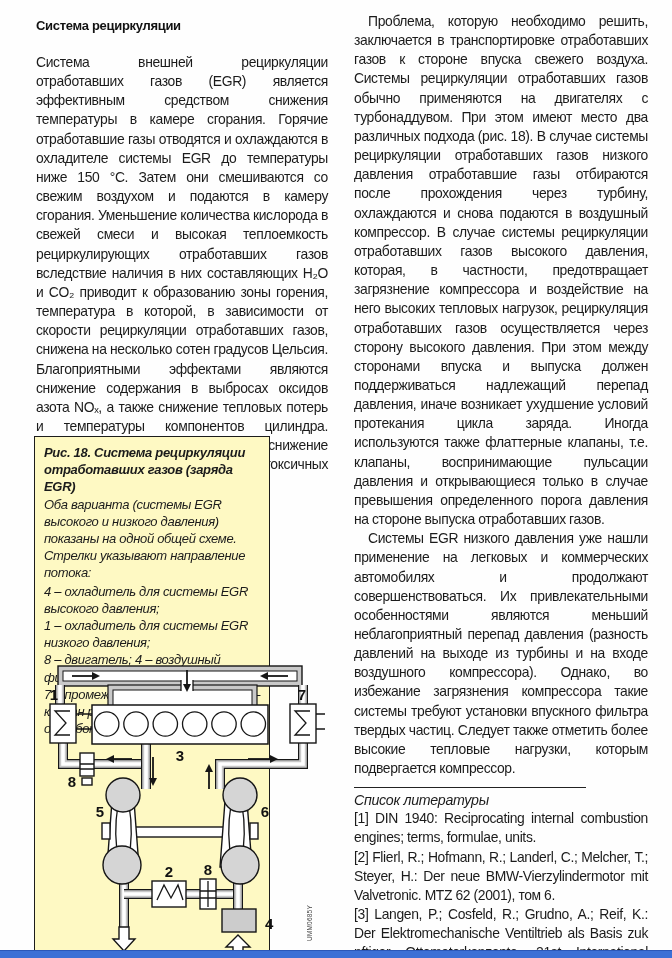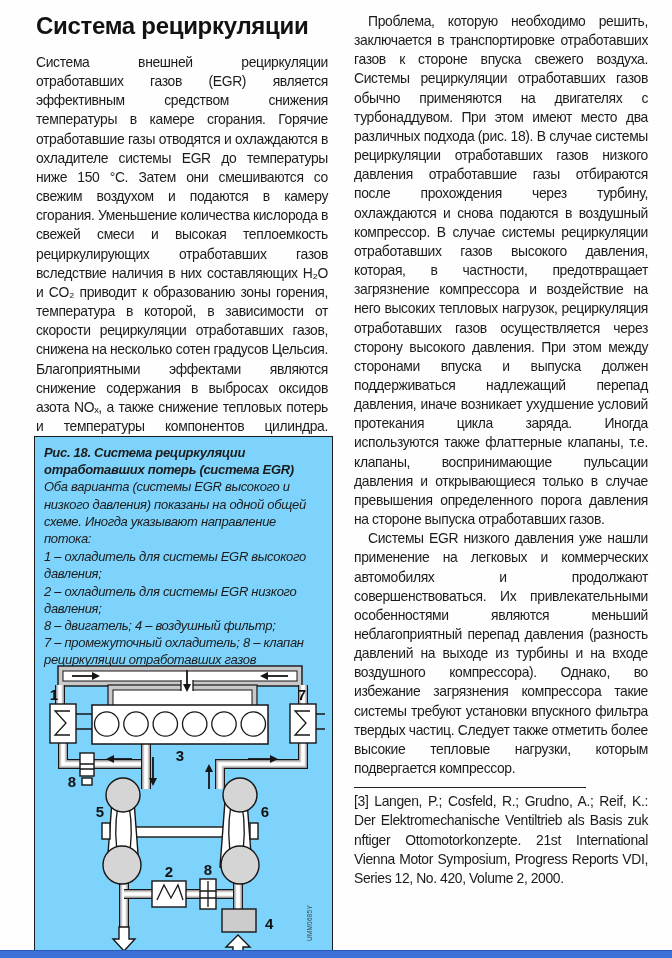--- a/index.html
+++ b/index.html
@@ -2,29 +2,29 @@
 <html><head>
 <meta charset="utf-8">
 <style>
   html,body{margin:0;padding:0;}
   body{width:672px;height:958px;background:#ffffff;overflow:hidden;position:relative;
        font-family:"Liberation Sans","DejaVu Sans",sans-serif;color:#1b1b1b;}
   .page{position:absolute;inset:0;background:#fefefe;}
   .col{position:absolute;top:12px;}
   .col-left{left:36px;width:292px;z-index:1;}
   .col-right{left:354px;width:294px;}
-  h1.title{margin:2px 0 16px 0;font-size:24px;line-height:23px;font-weight:bold;letter-spacing:-0.3px;color:#121212;}
+  h1.title{margin:2px 0 16px 0;font-size:13px;line-height:23px;font-weight:bold;letter-spacing:-0.3px;color:#121212;}
   h1.title span{display:block;}
   .body{margin:0;font-size:13.9px;line-height:19.15px;text-align:justify;letter-spacing:-0.35px;word-spacing:-0.2px;}
   .indent{text-indent:14px;}
   .refs{margin-top:9px;}
   .refs-rule{border-top:1.6px solid #222;width:79%;margin-bottom:4px;}
   .refs-heading{font-style:italic;font-size:14.2px;letter-spacing:-0.3px;margin-bottom:1px;}
-  .figure-box{position:absolute;left:34px;top:436px;width:299px;bottom:7px;margin:0;
-              border:1.6px solid #1c1c1c;border-bottom:none;background:#7dd3fc;z-index:2;box-sizing:border-box;}
+  .figure-box{position:absolute;left:34px;top:436px;width:236px;bottom:7px;margin:0;
+              border:1.6px solid #1c1c1c;border-bottom:none;background:#fef9c3;z-index:2;box-sizing:border-box;}
   figcaption{padding:7px 8px 0 9px;font-style:italic;font-size:13px;line-height:17.2px;letter-spacing:-0.3px;}
   .cap-title{font-weight:bold;}
   .cap-note{margin-bottom:1px;}
   .diagram{position:absolute;left:-1px;bottom:0;}
   .footer-bar{position:absolute;left:0;right:0;bottom:0;height:7px;background:#3b70d6;border-top:1.6px solid #2a57b8;z-index:5;}
   
   .pk{stroke:#161616;stroke-width:10;fill:none;}
   .pg{stroke:#c9c9c9;stroke-width:7.6;fill:none;}
   .pw{stroke:#ffffff;stroke-width:3.6;fill:none;}
   .ln{stroke:#161616;stroke-width:1.3;fill:none;}
@@ -46,32 +46,35 @@
       <span>Система рециркуляции</span>
     </h1>
     <p class="body">Система внешней рециркуляции отработавших газов (EGR) является эффективным средством снижения температуры в камере сгорания. Горячие отработавшие газы отводятся и охлаждаются в охладителе системы EGR до температуры ниже 150 °C. Затем они смешиваются со свежим воздухом и подаются в камеру сгорания. Уменьшение количества кислорода в свежей смеси и высокая теплоемкость рециркулирующих отработавших газов вследствие наличия в них составляющих H₂O и CO₂ приводит к образованию зоны горения, температура в которой, в зависимости от скорости рециркуляции отработавших газов, снижена на несколько сотен градусов Цельсия. Благоприятными эффектами являются снижение содержания в выбросах оксидов азота NOₓ, а также снижение тепловых потерь и температуры компонентов цилиндра. Основной целью является снижение содержания в отработавших газах токсичных продуктов.</p>
   </section>
 
   <section class="col col-right">
     <p class="body indent">Проблема, которую необходимо решить, заключается в транспортировке отработавших газов к стороне впуска свежего воздуха. Системы рециркуляции отработавших газов обычно применяются на двигателях с турбонаддувом. При этом имеют место два различных подхода (рис. 18). В случае системы рециркуляции отработавших газов низкого давления отработавшие газы отбираются после прохождения через турбину, охлаждаются и снова подаются в воздушный компрессор. В случае системы рециркуляции отработавших газов высокого давления, которая, в частности, предотвращает загрязнение компрессора и воздействие на него высоких тепловых нагрузок, рециркуляция отработавших газов осуществляется через сторону высокого давления. При этом между сторонами впуска и выпуска должен поддерживаться надлежащий перепад давления, иначе возникает ухудшение условий протекания цикла заряда. Иногда используются также флаттерные клапаны, т.е. клапаны, воспринимающие пульсации давления и открывающиеся только в случае превышения определенного порога давления на стороне выпуска отработавших газов.</p>
     <p class="body indent">Системы EGR низкого давления уже нашли применение на легковых и коммерческих автомобилях и продолжают совершенствоваться. Их привлекательными особенностями являются меньший неблагоприятный перепад давления (разность давлений на выходе из турбины и на входе воздушного компрессора). Однако, во избежание загрязнения компрессора такие системы требуют установки впускного фильтра твердых частиц. Следует также отметить более высокие тепловые нагрузки, которым подвергается компрессор.</p>
     <div class="refs">
       <div class="refs-rule"></div>
+      <div class="refs-heading">Список литературы</div>
+      <p class="body">[1] DIN 1940: Reciprocating internal combustion engines; terms, formulae, units.</p>
+      <p class="body">[2] Flierl, R.; Hofmann, R.; Landerl, C.; Melcher, T.; Steyer, H.: Der neue BMW-Vierzylindermotor mit Valvetronic. MTZ 62 (2001), том 6.</p>
       <p class="body">[3] Langen, P.; Cosfeld, R.; Grudno, A.; Reif, K.: Der Elektromechanische Ventiltrieb als Basis zuk nftiger Ottomotorkonzepte. 21st International Vienna Motor Symposium, Progress Reports VDI, Series 12, No. 420, Volume 2, 2000.</p>
 
     </div>
   </section>
 
   <figure class="figure-box">
     <figcaption>
       <div class="cap-title">Рис. 18. Система рециркуляции</div>
-      <div class="cap-title">отработавших потерь (система EGR)</div>
-      <div class="cap-note">Оба варианта (системы EGR высокого и низкого давления) показаны на одной общей схеме. Иногда указывают направление потока:</div>
-      <div>1 – охладитель для системы EGR высокого давления;</div>
-      <div>2 – охладитель для системы EGR низкого давления;</div>
+      <div class="cap-title">отработавших газов (заряда EGR)</div>
+      <div class="cap-note">Оба варианта (системы EGR высокого и низкого давления) показаны на одной общей схеме. Стрелки указывают направление потока:</div>
+      <div>4 – охладитель для системы EGR высокого давления;</div>
+      <div>1 – охладитель для системы EGR низкого давления;</div>
       <div>8 – двигатель; 4 – воздушный фильтр;</div>
       <div>7 – промежуточный охладитель; 8 – клапан рециркуляции отработавших газов</div>
     </figcaption>
 
     <svg class="diagram" width="292" height="334" viewBox="0 0 292 334">
 
       <g>
         <rect x="24" y="49" width="244" height="20" fill="#c9c9c9" stroke="#161616" stroke-width="1.4"></rect>
         <rect x="29" y="54" width="234" height="10" fill="#ffffff" stroke="#161616" stroke-width="1"></rect>
       </g>

